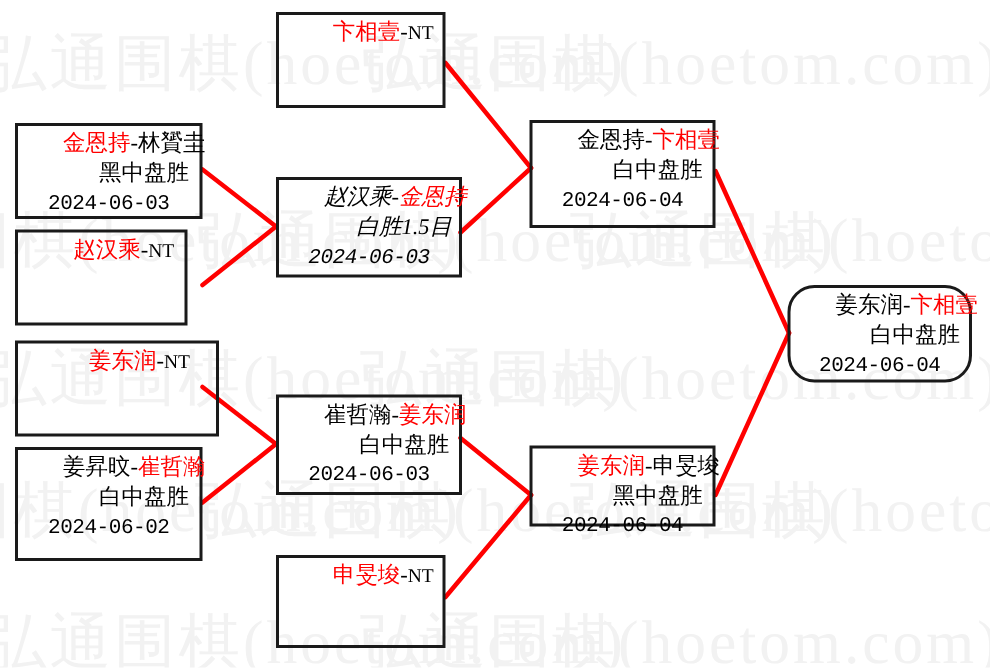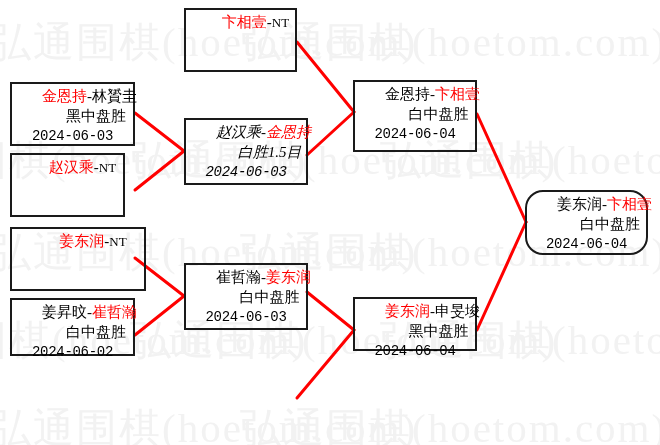--- a/index.html
+++ b/index.html
@@ -160,28 +160,33 @@
       <span class="p-win">赵汉乘</span><span class="sep">-</span><span class="nt">NT</span>
     </span>
   </div>
 
   <div class="match-box" style="left:10px; top:227px; width:136px; height:64px;">
     <span class="line-row players">
       <span class="p-win">姜东润</span><span class="sep">-</span><span class="nt">NT</span>
     </span>
   </div>
 
-  <div class="match-box" style="left:10px; top:298px; width:125px; height:58px;">
+  <div class="match-box" style="left:10px; top:298px; width:125px; height:76px;">
     <span class="line-row players">
       <span class="p-lose">姜昇旼</span><span class="sep">-</span><span class="p-win">崔哲瀚</span>
     </span>
     <span class="line-row result">白中盘胜</span>
     <span class="line-row date">2024-06-02</span>
   </div>
 
+  <div class="match-box" style="left:184px; top:370px; width:113px; height:62px;">
+    <span class="line-row players">
+      <span class="p-win">申旻埈</span><span class="sep">-</span><span class="nt">NT</span>
+    </span>
+  </div>
 
   <div class="match-box" style="left:184px; top:118px; width:124px; height:67px;font-style:italic;">
     <span class="line-row players">
       <span class="p-lose">赵汉乘</span><span class="sep">-</span><span class="p-win">金恩持</span>
     </span>
     <span class="line-row result">白胜1.5目</span>
     <span class="line-row date">2024-06-03</span>
   </div>
 
   <div class="match-box" style="left:184px; top:263px; width:124px; height:67px;">

